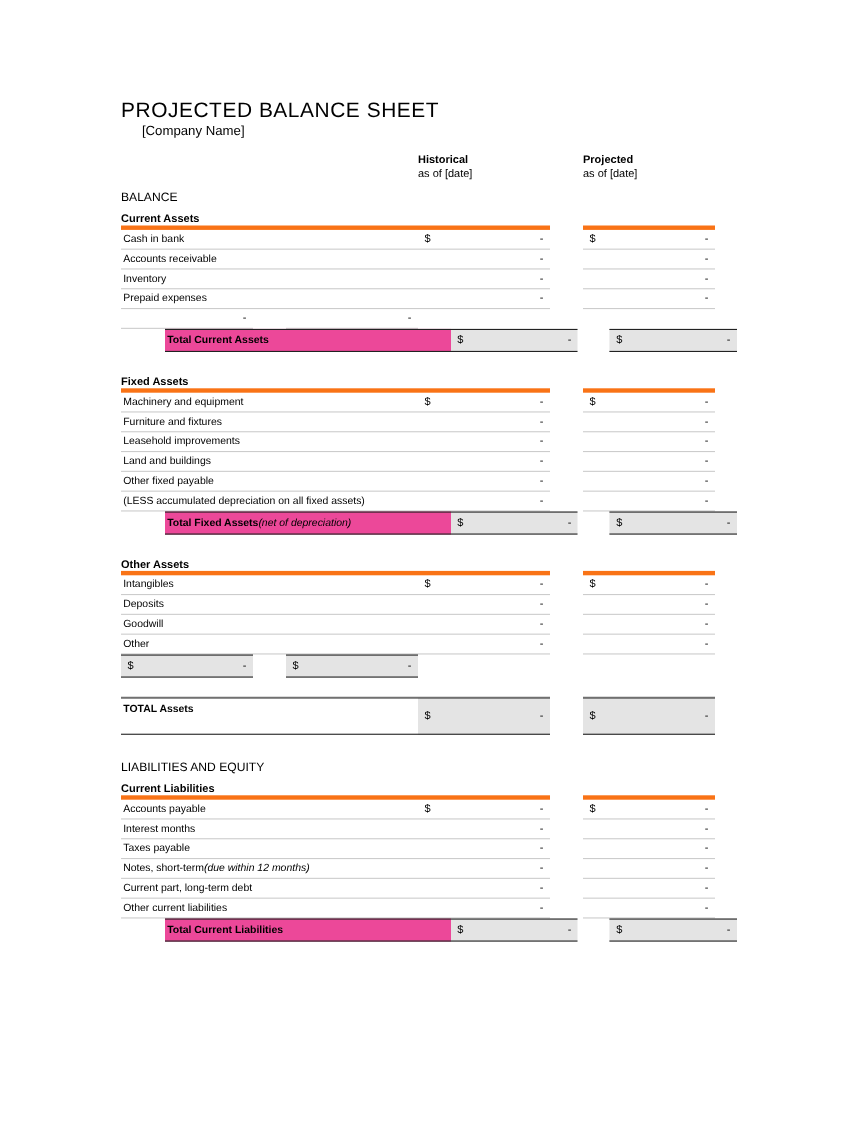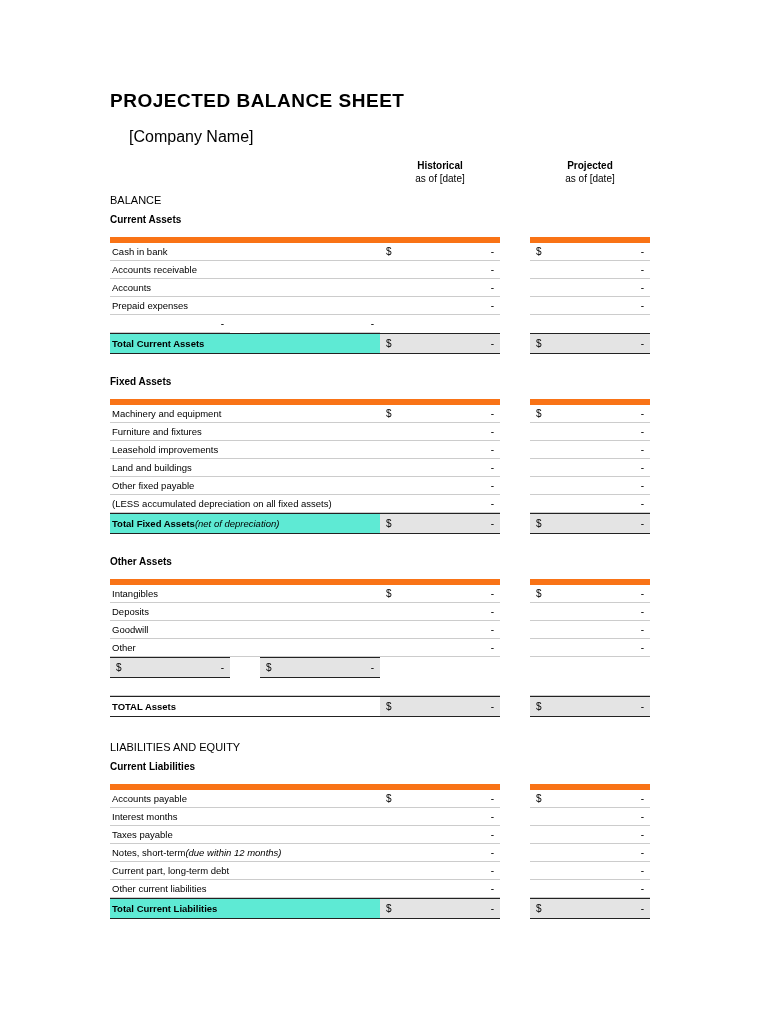--- a/index.html
+++ b/index.html
@@ -6,37 +6,37 @@
   body {
     font-family: Verdana, Geneva, sans-serif;
     font-size: 10px;
     color: #000;
     background: #fff;
     width: 770px;
     padding: 90px 100px 40px 110px;
   }
   .title {
     font-size: 19px;
-    font-weight: bold;
+    font-weight: normal;
     letter-spacing: 0.5px;
-    margin-bottom: 16px;
+    margin-bottom: 0;
   }
   .company {
-    font-size: 16px;
+    font-size: 12px;
     margin-bottom: 14px;
     padding-left: 19px;
   }
   .headers {
     display: flex;
     margin-bottom: 4px;
   }
   .headers .label-col { width: 270px; }
   .headers .col {
     width: 120px;
-    text-align: center;
+    text-align: left;
   }
   .headers .gap { width: 30px; }
   .headers .col .h1 { font-weight: bold; font-size: 10px; }
   .headers .col .h2 { font-size: 10px; margin-top: 2px; }
   .section-title {
     font-size: 11px;
     margin-top: 10px;
     margin-bottom: 6px;
   }
   .subsection-title {
@@ -66,41 +66,41 @@
     padding: 3px 6px;
     border-bottom: 1px solid #ccc;
     font-size: 10px;
   }
   .row .gap {
     width: 30px;
     border: none;
   }
   .row.first .label,
   .row.first .cell {
-    border-top: 6px solid #f97316;
-    margin-top: 12px;
+    border-top: 4px solid #f97316;
   }
   .row.total .label {
     font-weight: bold;
     border-top: 1px solid #222;
     border-bottom: 1px solid #222;
-    background: #5eead4;
+    background: #ec4899;
     padding: 4px 4px 4px 2px;
+    margin-left: 40px;
   }
   .row.total .cell {
     background: #e4e4e4;
     border-top: 1px solid #222;
     border-bottom: 1px solid #222;
     padding: 4px 6px;
   }
   .row.grand .label {
     font-weight: bold;
     border-top: 1px solid #222;
     border-bottom: 1px solid #222;
-    padding: 4px 4px 4px 2px;
+    padding: 4px 4px 17px 2px;
   }
   .row.grand .cell {
     background: #e4e4e4;
     border-top: 1px solid #222;
     border-bottom: 1px solid #222;
     padding: 4px 6px;
   }
   .row.blank .label,
   .row.blank .cell {
     border-bottom: 1px solid #ccc;
@@ -156,21 +156,21 @@
         <span class="value">-</span>
       </div>
       <div class="gap"></div>
       <div class="cell">
         <span class="currency"></span>
         <span class="value">-</span>
       </div>
     </div>
     <div class="row">
       <div class="label">
-        <span>Accounts</span>
+        <span>Inventory</span>
       </div>
       <div class="cell">
         <span class="currency"></span>
         <span class="value">-</span>
       </div>
       <div class="gap"></div>
       <div class="cell">
         <span class="currency"></span>
         <span class="value">-</span>
       </div>

